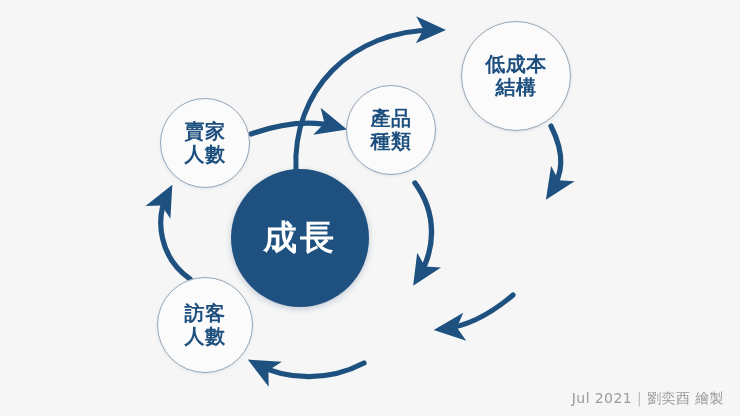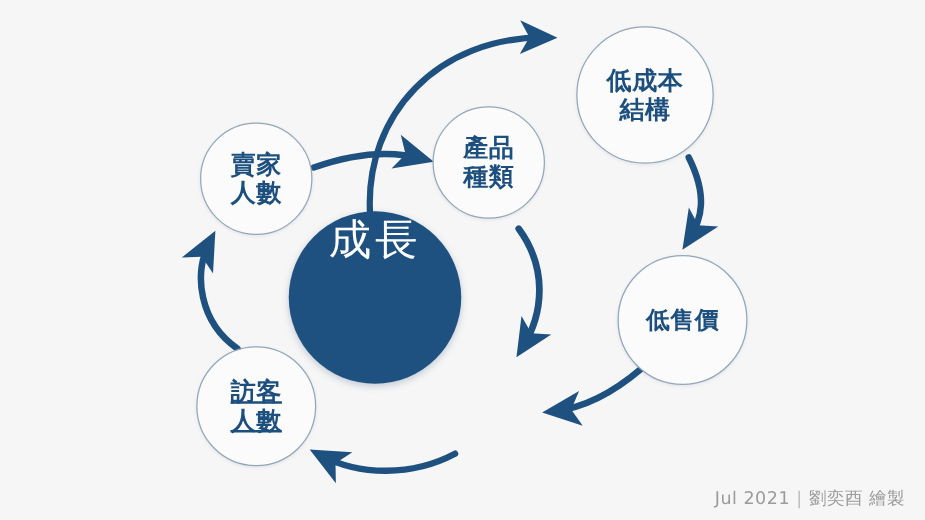--- a/index.html
+++ b/index.html
@@ -56,24 +56,24 @@
   }
   .node .ln {
     display: block;
     white-space: nowrap;
   }
   .hub {
     position: absolute;
     border-radius: 50%;
     background: #1f5180;
     display: flex;
-    align-items: flex-start;
+    align-items: center;
     justify-content: center;
     color: #ffffff;
-    font-weight: normal;
+    font-weight: bold;
     letter-spacing: 3px;
     box-shadow: 0 2px 6px rgba(30,70,110,0.25);
   }
   .footer {
     position: absolute;
     right: 16px;
     bottom: 8px;
     font-size: 14px;
     color: #9b9b9b;
     letter-spacing: 0.4px;
@@ -141,26 +141,23 @@
     <div class="node" style="left:346px; top:85px; width:90px; height:90px; font-size:20px;">
       <span class="ln">產品</span>
       <span class="ln">種類</span>
     </div>
 
     <div class="node" style="left:461px; top:21px; width:110px; height:110px; font-size:20px;">
       <span class="ln">低成本</span>
       <span class="ln">結構</span>
     </div>
 
-    <div class="node" style="left:494px; top:204px; width:104px; height:104px; font-size:19px;">
-      <span class="ln">低售價</span>
-    </div>
 
 
-    <div class="node" style="left:157px; top:277px; width:96px; height:96px; font-size:20px;text-decoration:underline;">
+    <div class="node" style="left:157px; top:277px; width:96px; height:96px; font-size:20px;">
       <span class="ln">訪客</span>
       <span class="ln">人數</span>
     </div>
 
     <div class="footer">
       <span>Jul 2021</span><span class="sep">|</span><span>劉奕酉 繪製</span>
     </div>
 
   </div>
 </div>

